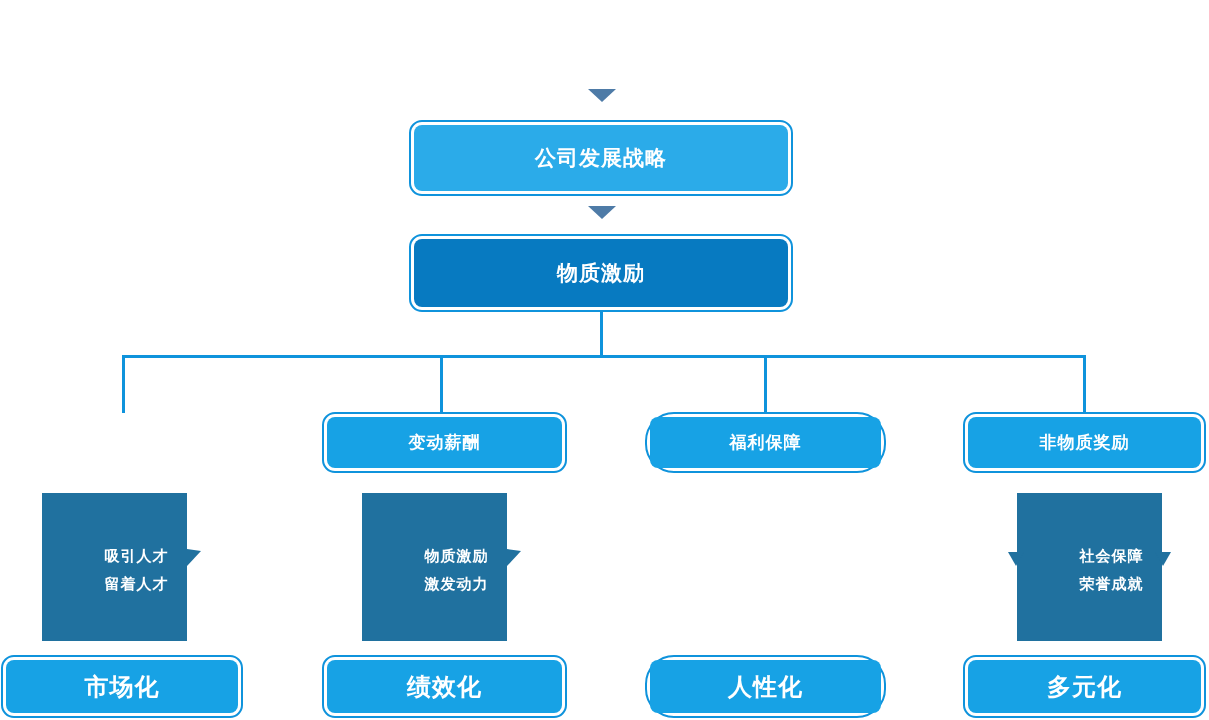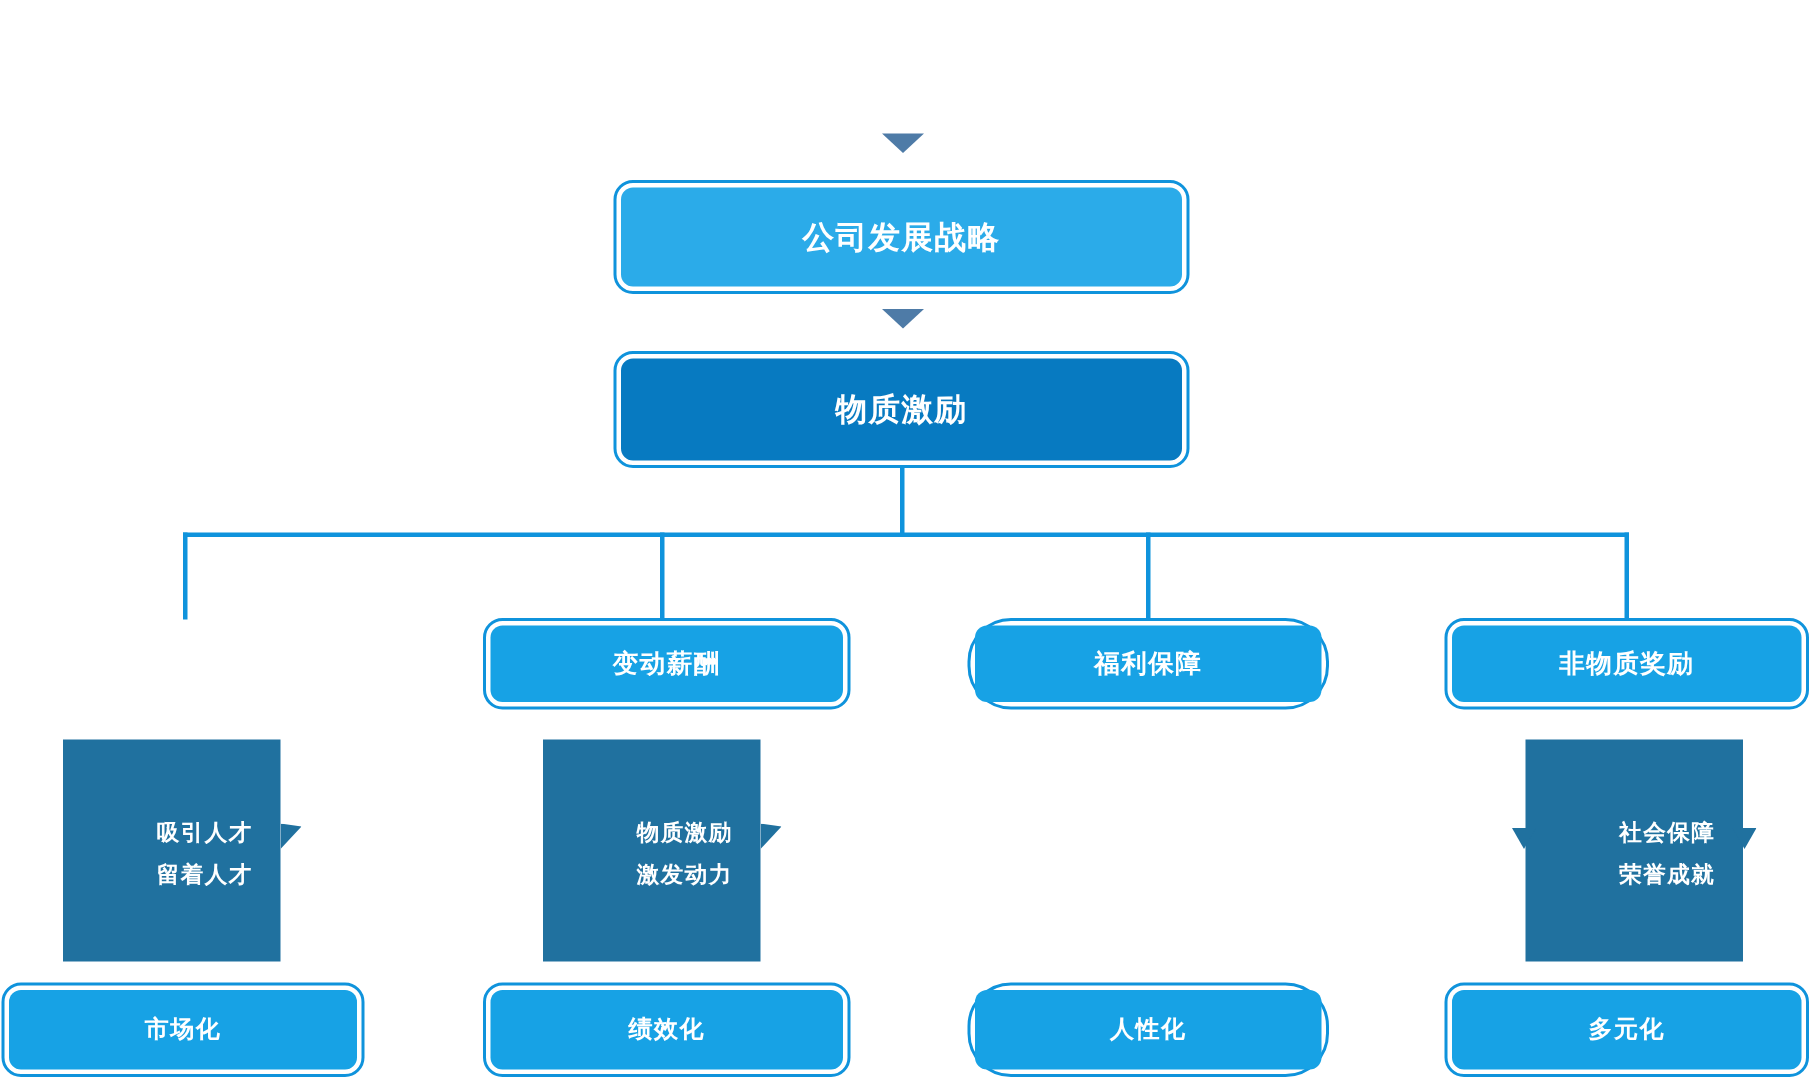--- a/index.html
+++ b/index.html
@@ -44,21 +44,21 @@
   .drop  { top:355px; width:3px; height:58px; }
   .d1 { left:122px; } .d2 { left:440px; } .d3 { left:764px; } .d4 { left:1083px; }
 
   .row2 { top:412px; height:61px; }
   .rowf { top:655px; height:63px; }
   .col1 { left:1px;   width:242px; }
   .col2 { left:322px; width:245px;font-family:Liberation Serif, serif; }
   .col3 { left:645px; width:241px;border-radius:29px; }
   .col4 { left:963px; width:243px; }
   .row2 .fbox-inner { font-size:17px; }
-  .rowf .fbox-inner { font-size:16px; }
+  .rowf .fbox-inner { font-size:24px; }
 
   .sq {
     position:absolute; top:493px; width:145px; height:148px;
     background:var(--square,#20719f);
     display:flex; align-items:center; justify-content:center;
   }
   .s1 { left:42px; } .s2 { left:362px; } .s3 { left:698px; } .s4 { left:1017px; }
   .sq-text {
     color:var(--text,#ffffff); font-weight:bold; font-size:15px;
     line-height:28px; text-align:center; padding-top:6px; letter-spacing:1px;margin-left:44px;

